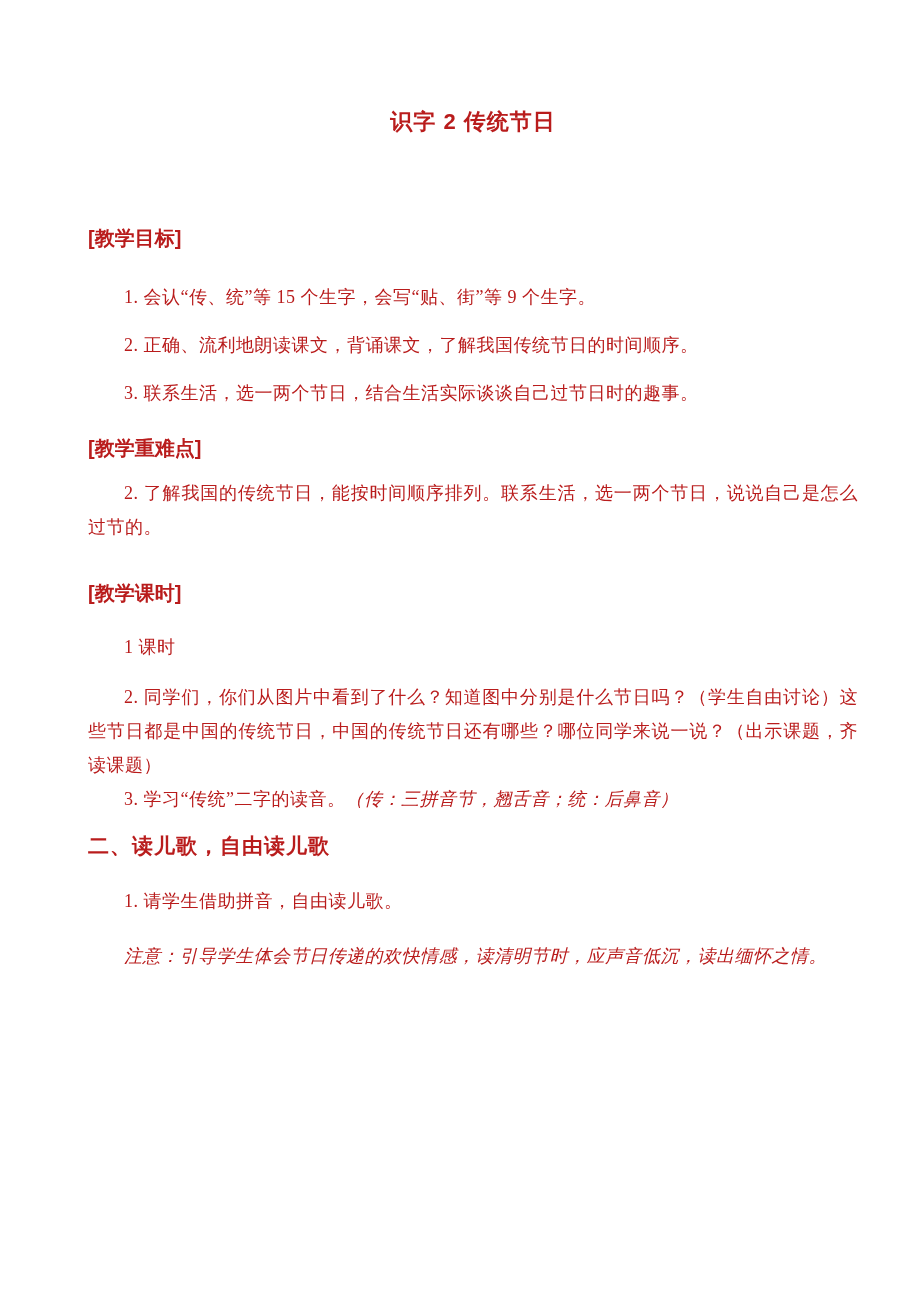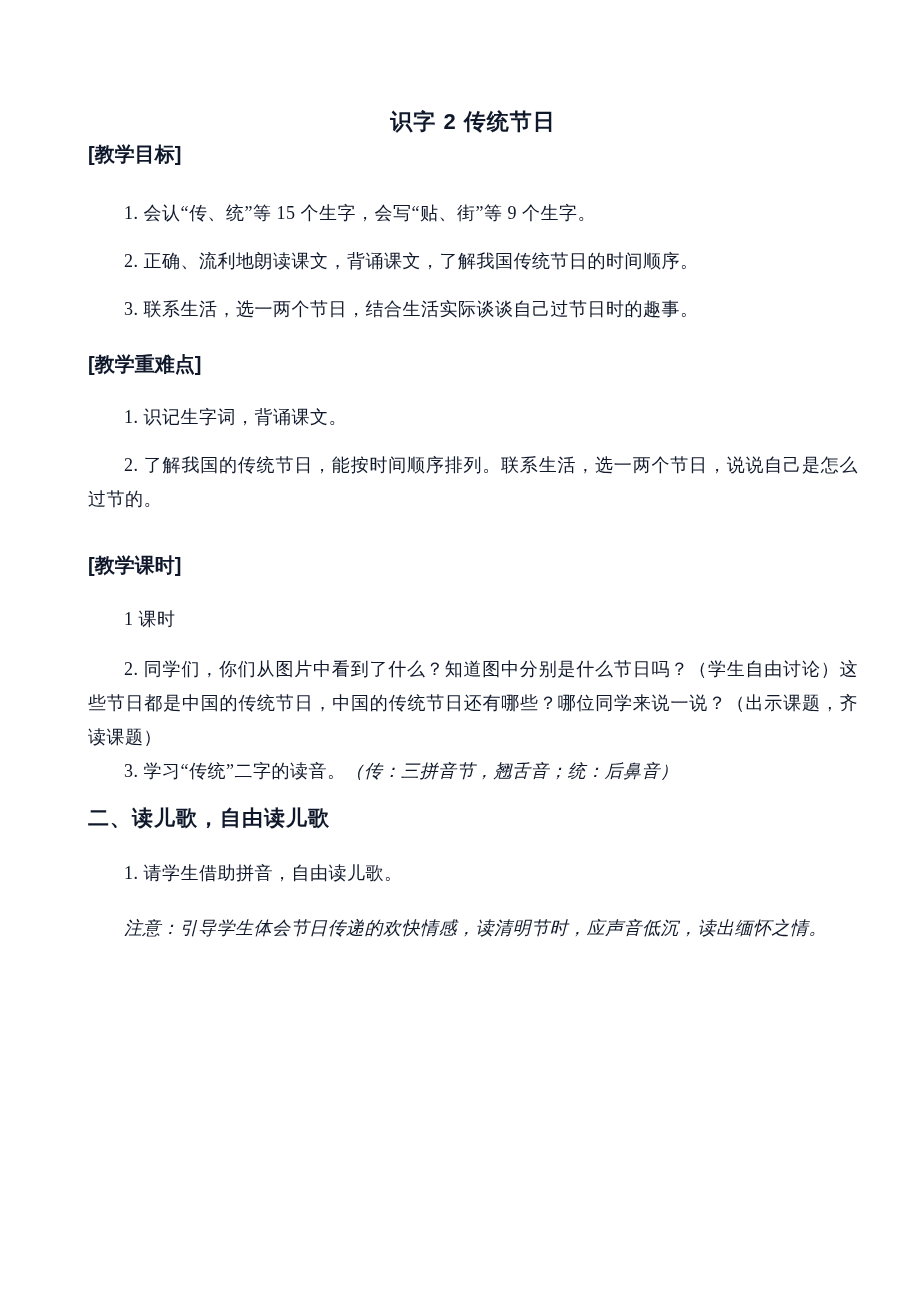--- a/index.html
+++ b/index.html
@@ -8,21 +8,21 @@
     background: #ffffff;
   }
   .page {
     position: relative;
     width: 920px;
     height: 1302px;
     box-sizing: border-box;
     background: #ffffff;
     padding: 104px 62px 0 88px;
     font-family: "Liberation Serif", serif;
-    color: #0f172a;
+    color: #b91c1c;
     overflow: hidden;
   }
   .doc-title {
     font-family: "Liberation Sans", sans-serif;
     font-weight: bold;
     font-size: 22px;
     line-height: 36px;
     text-align: center;
     margin: 0;
     letter-spacing: 1px;
@@ -54,31 +54,30 @@
     font-style: italic;
   }
 </style>
 </head>
 <body>
 
 <div class="page">
 
   <h1 class="doc-title">识字 2 传统节日</h1>
 
-  <h2 class="bracket-heading" style="">[教学目标]</h2>
+  <h2 class="bracket-heading" style="margin-top:84px">[教学目标]</h2>
 
   <p class="body-para" style="margin-top:28px">1. 会认“传、统”等 15 个生字，会写“贴、街”等 9 个生字。</p>
 
   <p class="body-para" style="margin-top:14px">2. 正确、流利地朗读课文，背诵课文，了解我国传统节日的时间顺序。</p>
 
   <p class="body-para" style="margin-top:14px">3. 联系生活，选一两个节日，结合生活实际谈谈自己过节日时的趣事。</p>
 
   <h2 class="bracket-heading" style="margin-top:24px">[教学重难点]</h2>
 
-  <p class="body-para" style="margin-top:22px">1. 识记生字词，背诵课文。</p>
 
   <p class="body-para" style="margin-top:14px">2. 了解我国的传统节日，能按时间顺序排列。联系生活，选一两个节日，说说自己是怎么过节的。</p>
 
   <h2 class="bracket-heading" style="margin-top:35px">[教学课时]</h2>
 
   <p class="body-para" style="margin-top:23px">1 课时</p>
 
 
 
   <p class="body-para" style="margin-top:16px">2. 同学们，你们从图片中看到了什么？知道图中分别是什么节日吗？（学生自由讨论）这些节日都是中国的传统节日，中国的传统节日还有哪些？哪位同学来说一说？（出示课题，齐读课题）</p>

